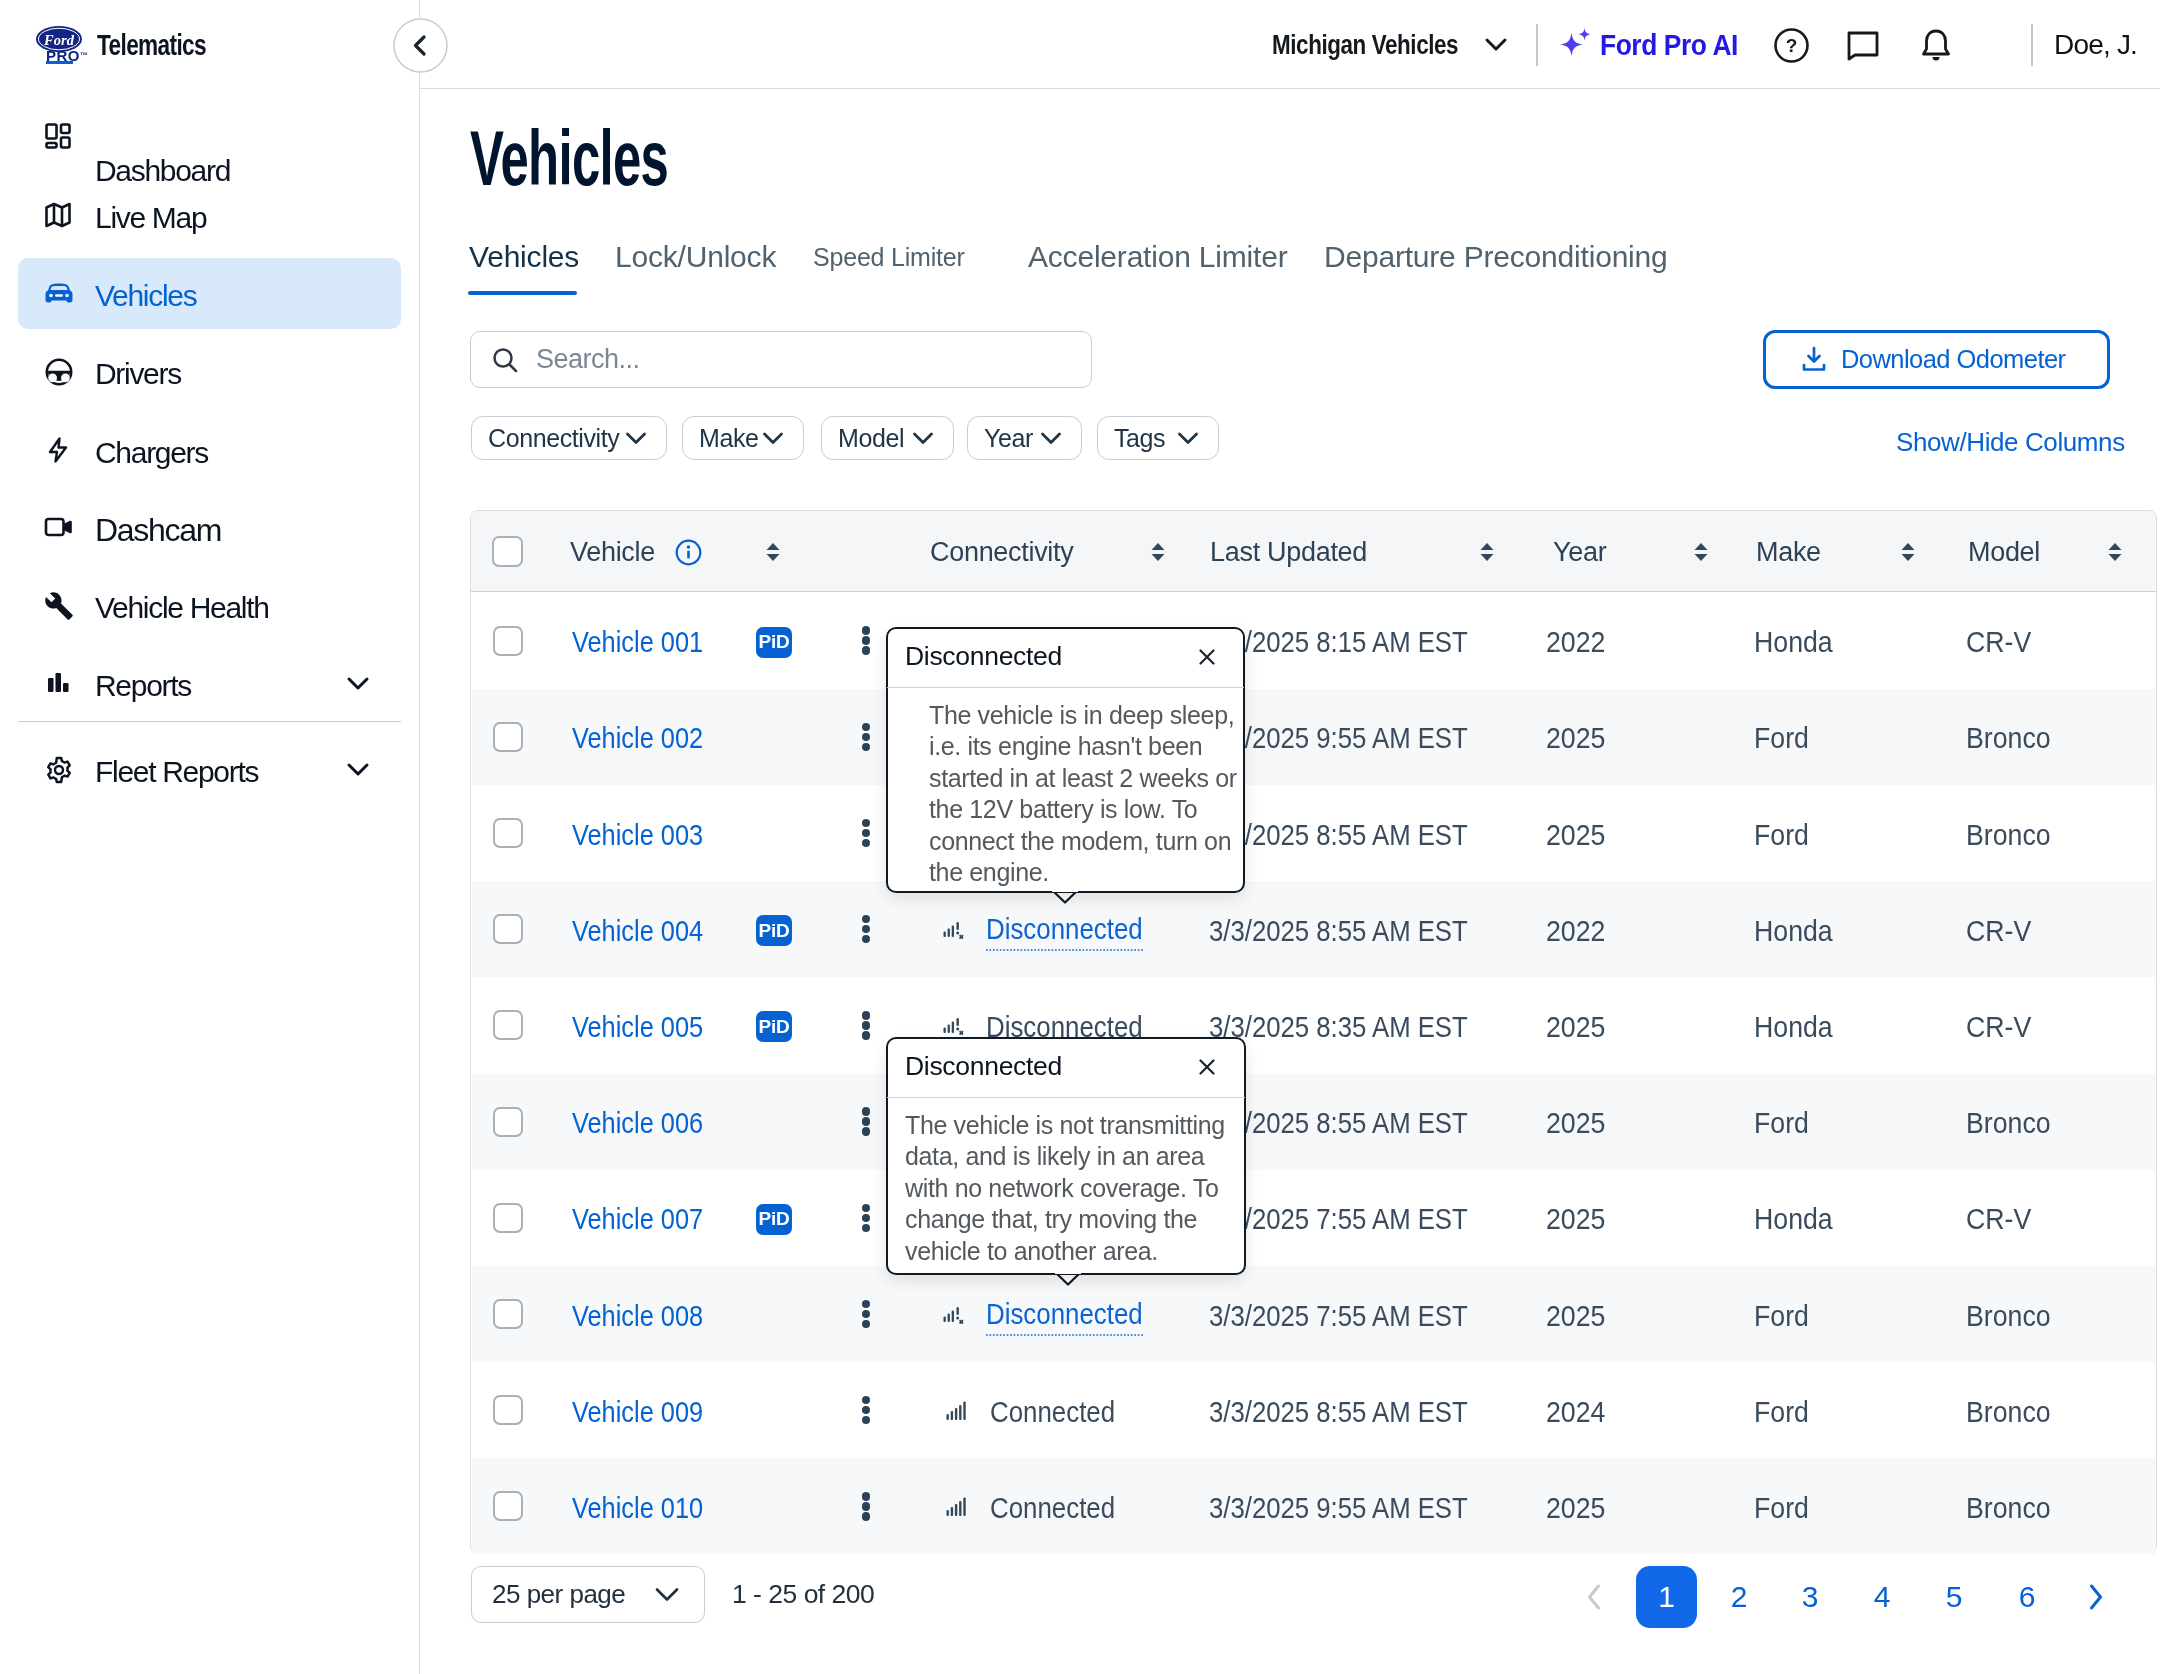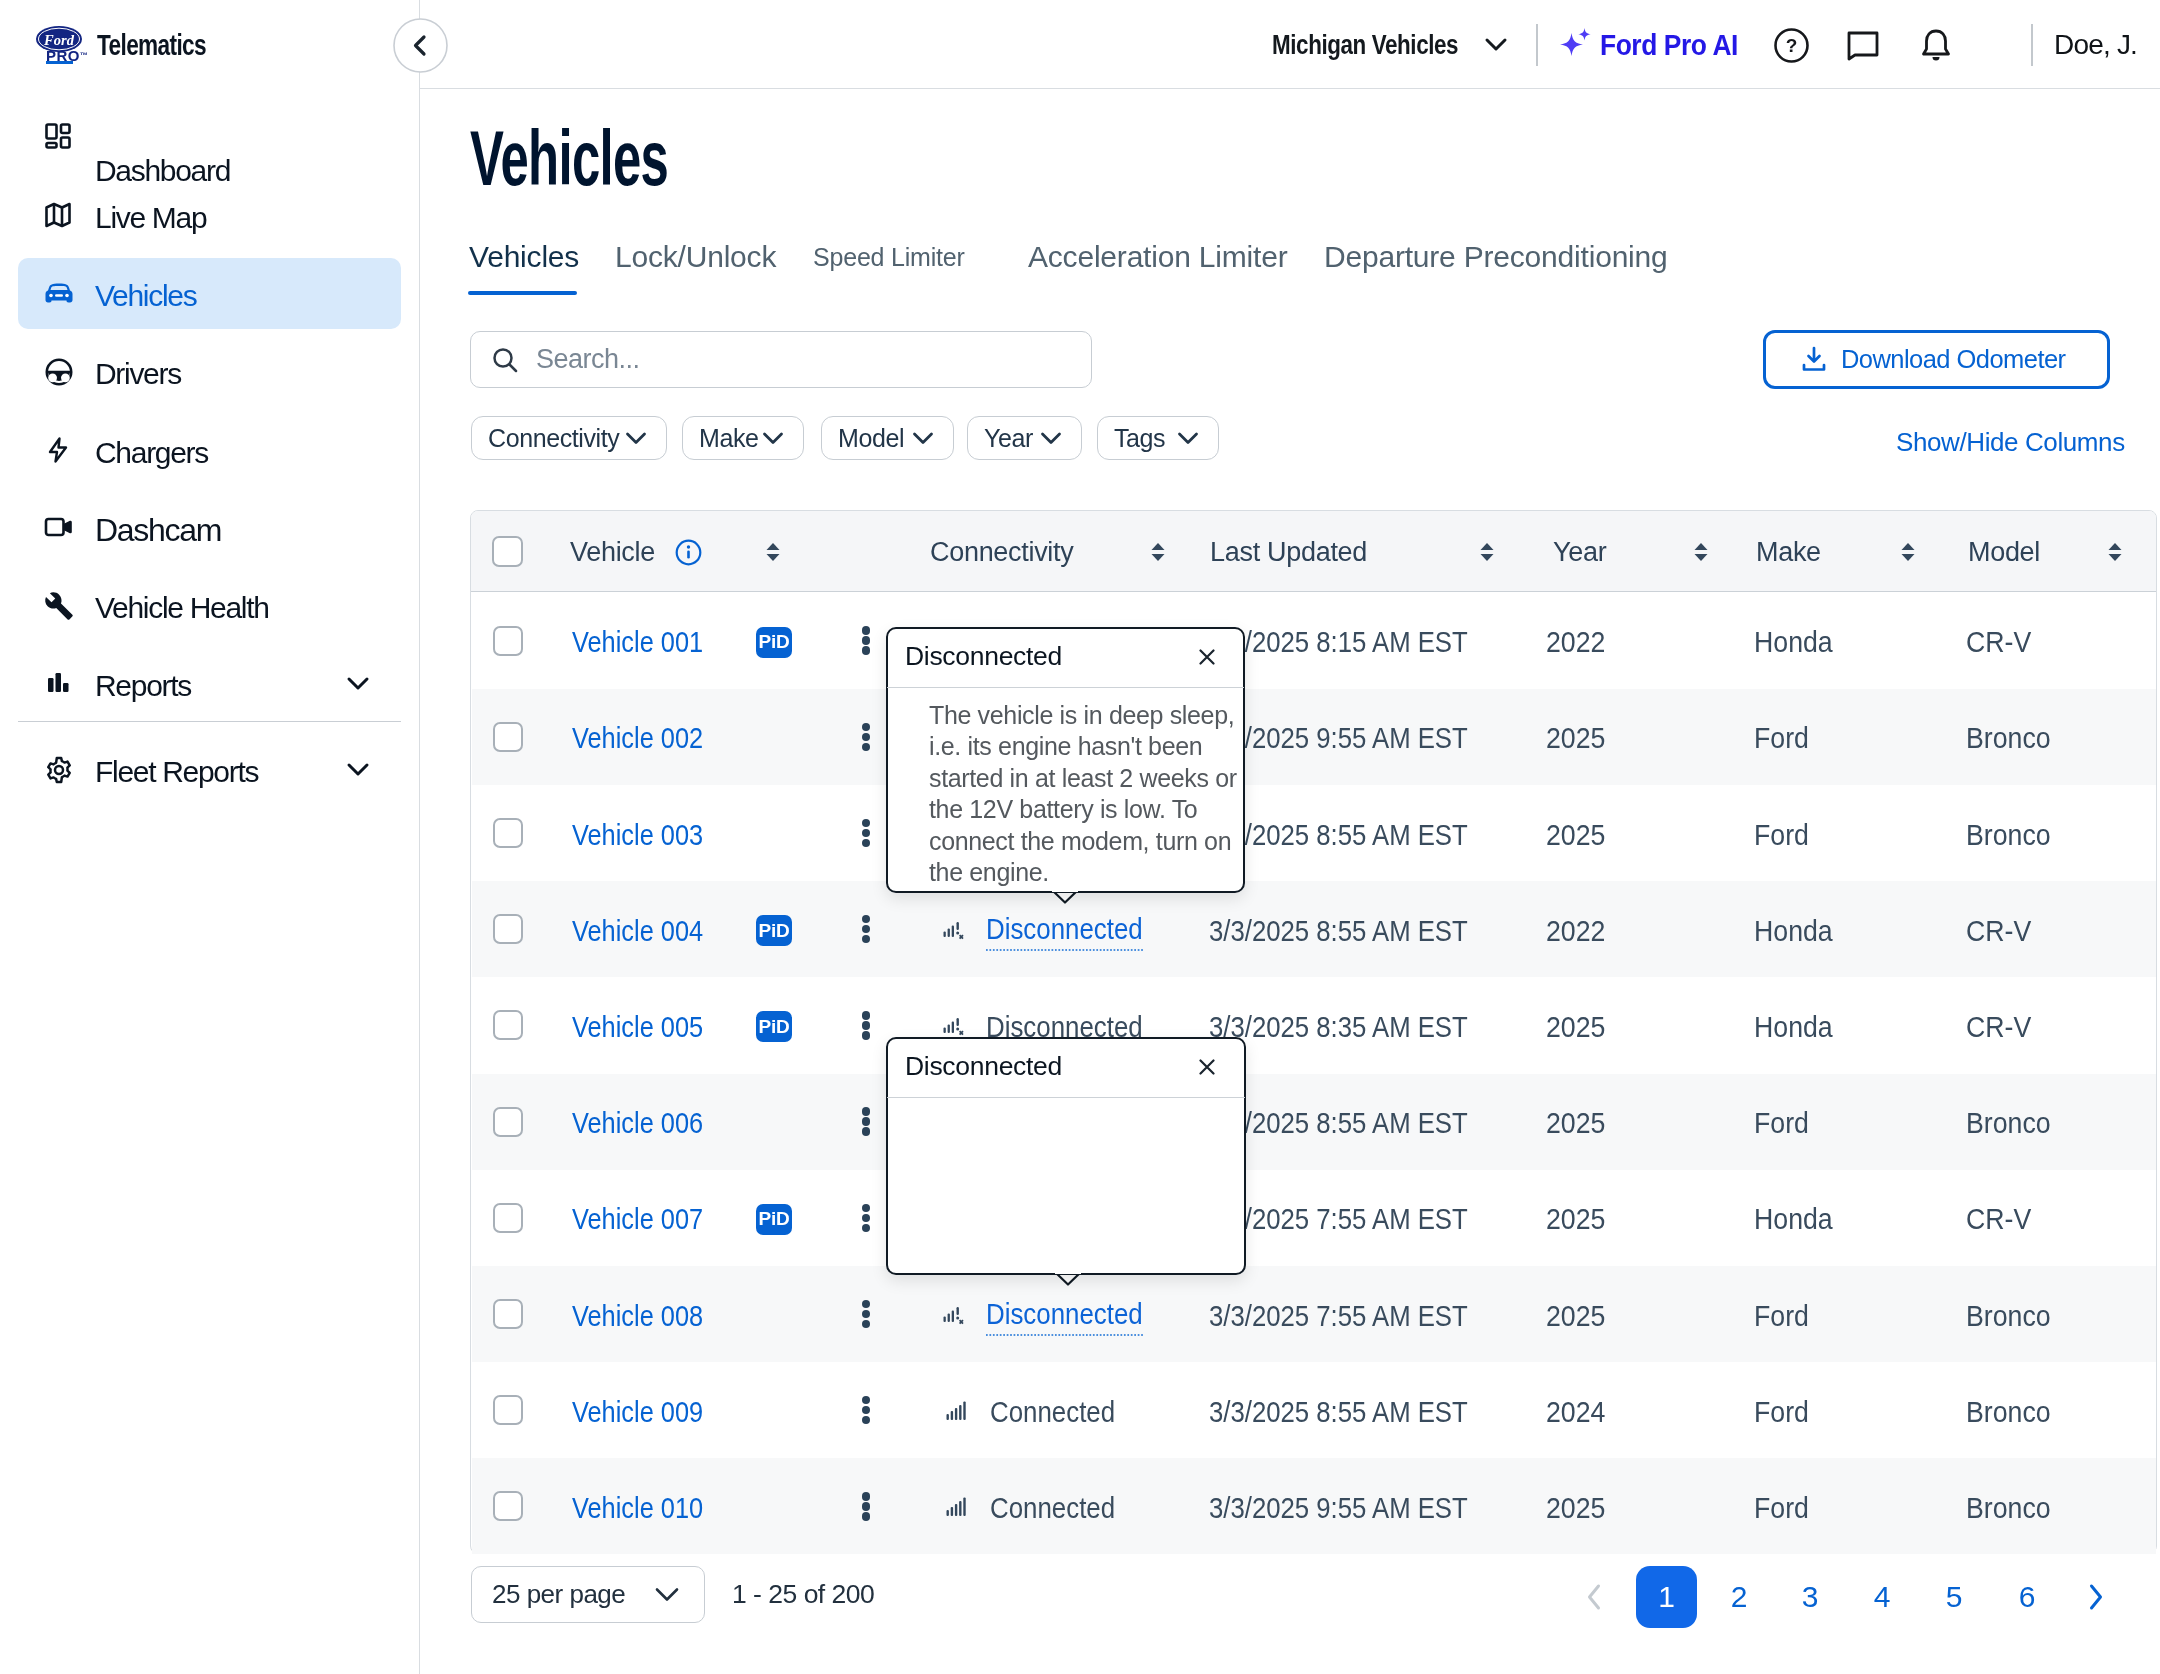--- a/index.html
+++ b/index.html
@@ -351,20 +351,21 @@
 <svg class="abs" style="left:1052px;top:1272px;" width="32" height="15" viewBox="0 0 32 15">
       <path d="M3 0 L16 12.5 L29 0 Z" fill="#fff" stroke="#101A24" stroke-width="2.2" stroke-linejoin="round"></path>
     </svg>
 <div class="abs" style="left:886px;top:1037px;width:360px;height:238px;background:#fff;border:2px solid #101A24;border-radius:10px;box-shadow:0 6px 16px rgba(0,0,0,0.10);"></div>
 <div class="abs" style="left:1055px;top:1270px;width:26px;height:4px;background:#fff;"></div>
 <div class="abs" style="left:905px;top:1045px;height:42px;font-size:26.5px;font-weight:400;color:#0B1520;letter-spacing:-0.3px;display:flex;align-items:center;">Disconnected</div>
 <svg class="abs" style="left:1199px;top:1059px;" width="16" height="16" viewBox="0 0 16 16">
       <path d="M1.5 1.5 L14.5 14.5 M14.5 1.5 L1.5 14.5" stroke="#1A242E" stroke-width="2.2" stroke-linecap="round"></path>
     </svg>
 <div class="abs" style="left:887px;top:1096.5px;width:358px;height:1.5px;background:#CDD2D7;"></div>
+<div class="abs" style="left:905px;top:1110px;font-size:25px;line-height:31.4px;color:#54595E;letter-spacing:-0.35px;white-space:nowrap;">The vehicle is not transmitting<br>data, and is likely in an area<br>with no network coverage. To<br>change that, try moving the<br>vehicle to another area.</div>
 <div class="abs" style="left:471px;top:1566px;width:234px;height:57px;border:1.5px solid #C7CDD3;border-radius:10px;background:#fff;"></div>
 <div class="abs" style="left:492px;top:1566px;height:57px;font-size:26px;color:#22303E;letter-spacing:-0.5px;display:flex;align-items:center;">25 per page</div>
 <svg class="abs" style="left:652px;top:1586px;" width="30" height="18" viewBox="0 0 30 18">
       <path d="M5 3.5 L15 13.5 L25 3.5" fill="none" stroke="#22303E" stroke-width="2.6" stroke-linecap="round" stroke-linejoin="round"></path>
     </svg>
 <div class="abs" style="left:732px;top:1566px;height:57px;font-size:26.5px;color:#22303E;letter-spacing:-0.5px;display:flex;align-items:center;">1 - 25 of 200</div>
 <svg class="abs" style="left:1584px;top:1582px;" width="20" height="30" viewBox="0 0 20 30">
       <path d="M14.5 4 L5.5 15 L14.5 26" fill="none" stroke="#C4CAD0" stroke-width="3" stroke-linecap="round" stroke-linejoin="round"></path>
     </svg>
 <div class="abs" style="left:1636px;top:1566px;width:61px;height:62px;background:#1168E8;border-radius:14px;color:#fff;font-size:30px;display:flex;align-items:center;justify-content:center;">1</div>

